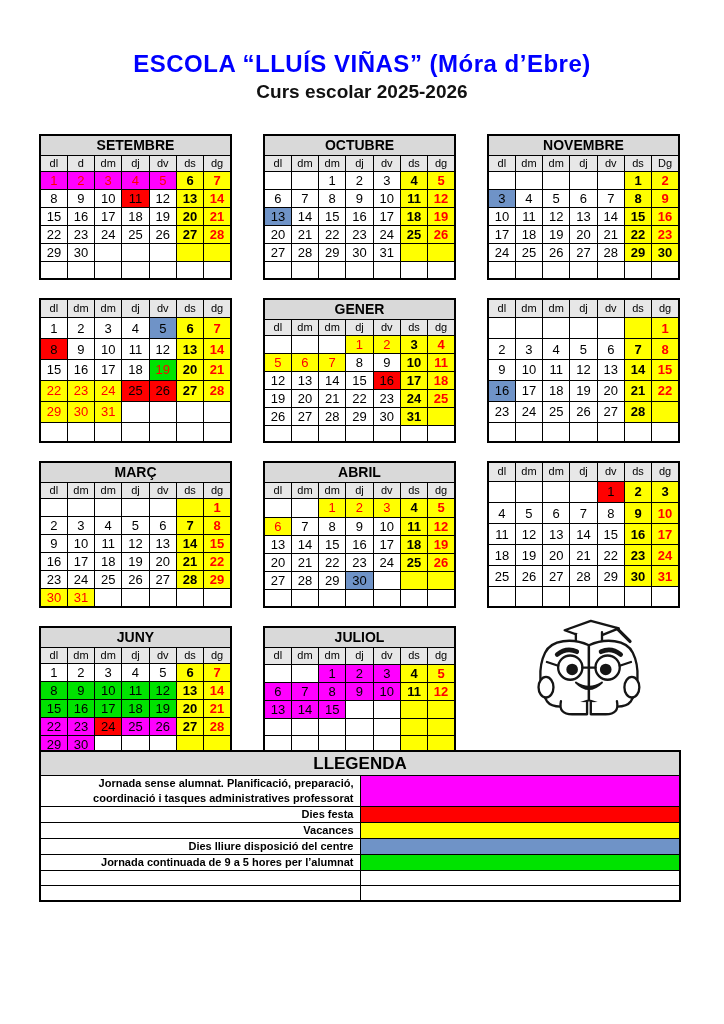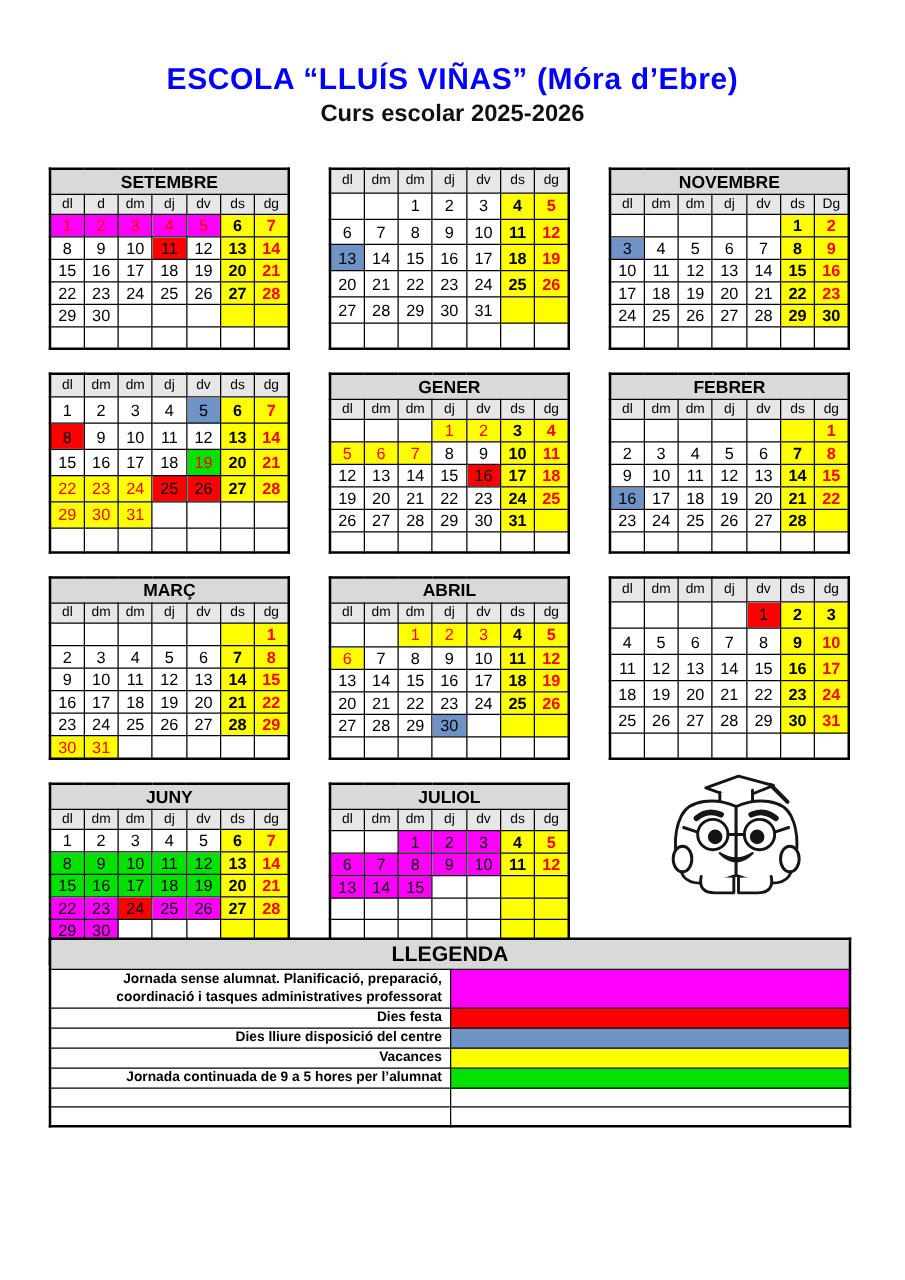--- a/index.html
+++ b/index.html
@@ -109,20 +109,23 @@
             <td class="dc" style=""></td>
             <td class="dc" style=""></td>
             <td class="dc" style=""></td>
             <td class="dc" style=""></td>
           </tr>
         </tbody>
       </table>
       <table class="cal">
         <tbody>
           <tr>
+            <td class="mt" colspan="7">OCTUBRE</td>
+          </tr>
+          <tr>
             <td class="dh">dl</td>
             <td class="dh">dm</td>
             <td class="dh">dm</td>
             <td class="dh">dj</td>
             <td class="dh">dv</td>
             <td class="dh">ds</td>
             <td class="dh">dg</td>
           </tr>
           <tr>
             <td class="dc" style=""></td>
@@ -382,23 +385,20 @@
             <td class="dc" style=""></td>
             <td class="dc" style=""></td>
             <td class="dc" style=""></td>
             <td class="dc" style=""></td>
             <td class="dc" style=""></td>
           </tr>
         </tbody>
       </table>
       <table class="cal">
         <tbody>
-          <tr>
-            <td class="mt" colspan="7">FEBRER</td>
-          </tr>
           <tr>
             <td class="dh">dl</td>
             <td class="dh">dm</td>
             <td class="dh">dm</td>
             <td class="dh">dj</td>
             <td class="dh">dv</td>
             <td class="dh">ds</td>
             <td class="dh">dg</td>
           </tr>
           <tr>
@@ -839,26 +839,26 @@
       </tr>
     <tr>
           <td class="ll">Jornada sense alumnat. Planificació, preparació, coordinació i tasques administratives professorat</td>
           <td class="ls" style="background:#FF00FF"></td>
         </tr>
         <tr>
           <td class="ll">Dies festa</td>
           <td class="ls" style="background:#FF0000"></td>
         </tr>
         <tr>
+          <td class="ll">Vacances</td>
+          <td class="ls" style="background:#FFFF00"></td>
+        </tr>
+        <tr>
           <td class="ll">Dies lliure disposició del centre</td>
           <td class="ls" style="background:#6F93C7"></td>
-        </tr>
-        <tr>
-          <td class="ll">Vacances</td>
-          <td class="ls" style="background:#FFFF00"></td>
         </tr>
         <tr>
           <td class="ll">Jornada continuada de 9 a 5 hores per l’alumnat</td>
           <td class="ls" style="background:#00E300"></td>
         </tr>
         <tr>
           <td class="ll"></td>
           <td class="ls"></td>
         </tr>
         <tr>

